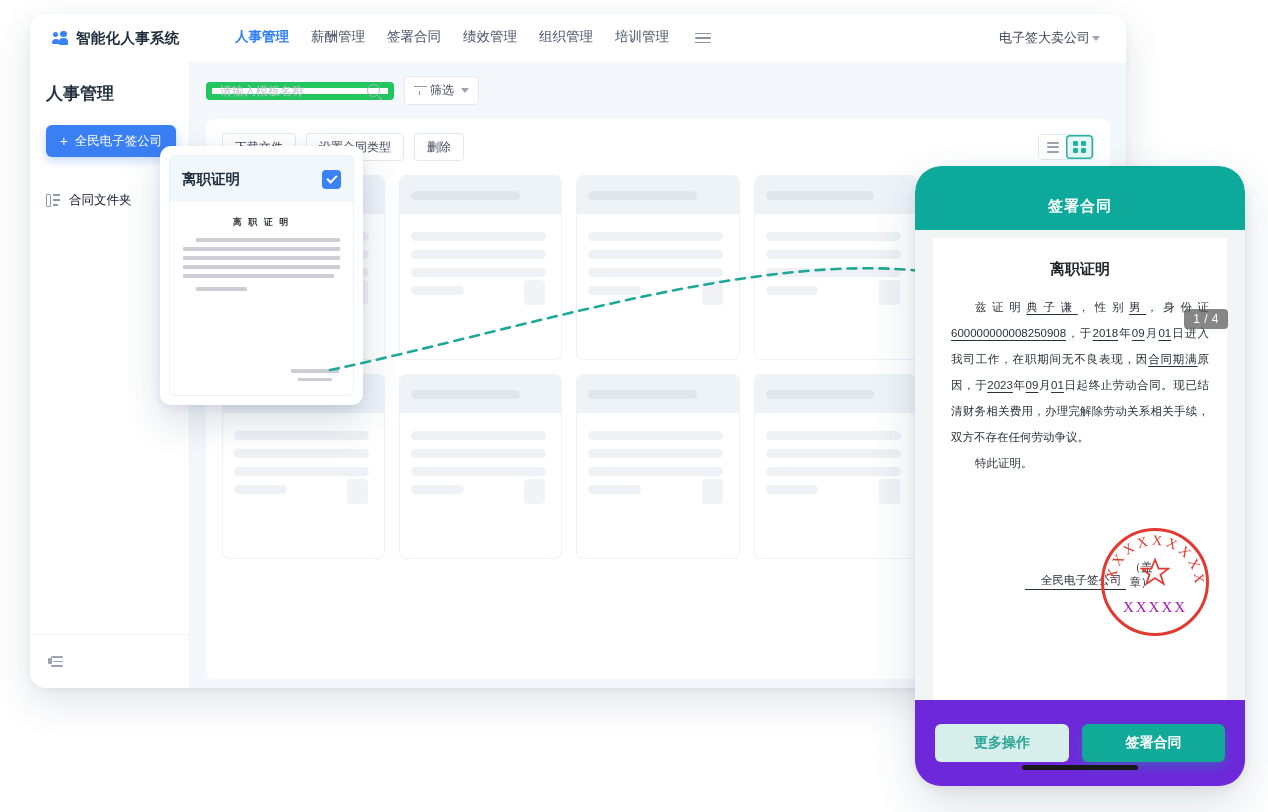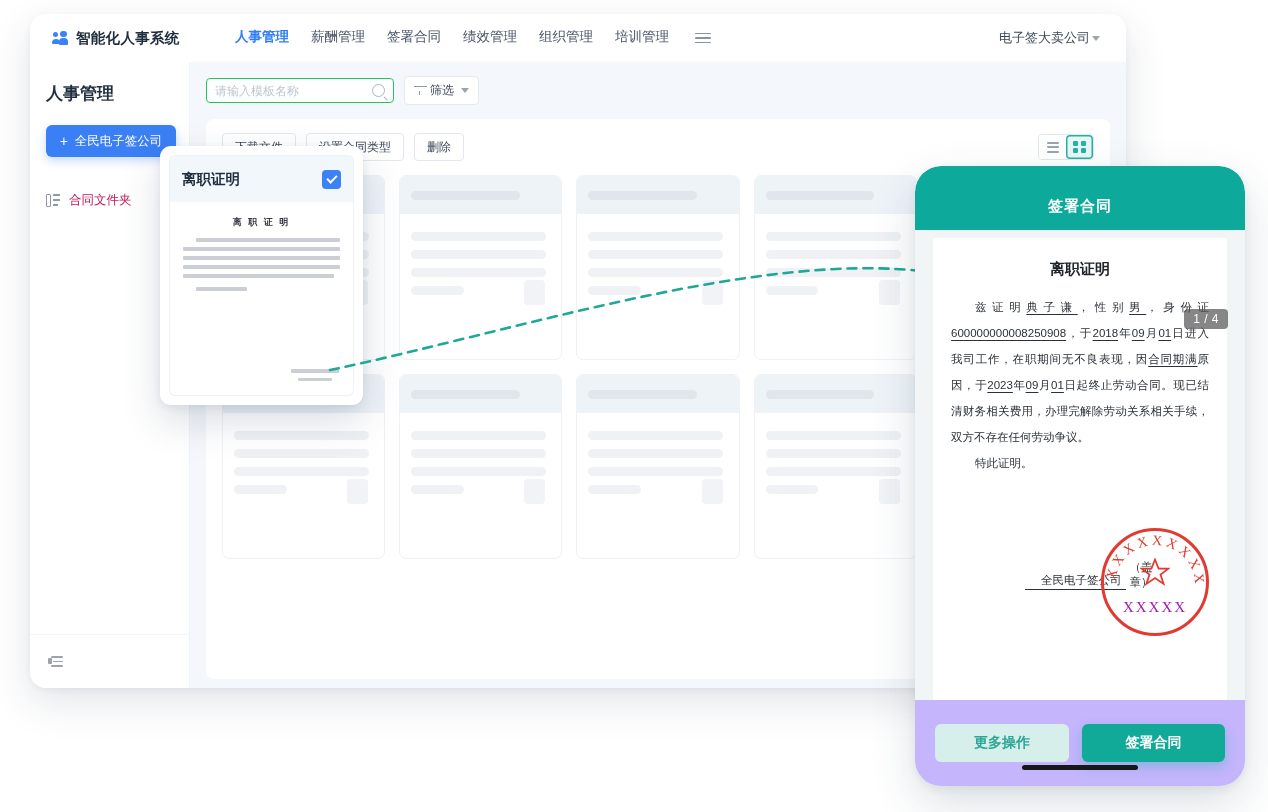--- a/index.html
+++ b/index.html
@@ -65,21 +65,21 @@
   .primary-btn {
     margin: 20px 0 0 16px; width: 130px; height: 32px; border-radius: 6px;
     background: #3b7ff5; color: #fff; font-size: 12.5px;
     display: flex; align-items: center; justify-content: center; gap: 7px;
     box-shadow: 0 4px 10px rgba(59,127,245,.28); cursor: pointer; border: none;
   }
   .primary-btn .plus { font-size: 14px; line-height: 1; }
   .side-menu { margin-top: 24px; }
   .side-item {
     height: 38px; display: flex; align-items: center; gap: 9px; padding-left: 16px;
-    font-size: 12.5px; color: #be185d; cursor: pointer;
+    font-size: 12.5px; color: #0f172a; cursor: pointer;
   }
   .side-item.active { background: linear-gradient(90deg,#e9f0fd,#eff4fe); color: #4a85f0; }
   .tpl-icon { width: 14px; height: 13px; position: relative; flex: none; }
   .tpl-icon b, .tpl-icon i {
     position: absolute; display:block; background: #9099a6; border-radius: .5px;
   }
   .side-item.active .tpl-icon b, .side-item.active .tpl-icon i { background: #6fa1f5; }
   .tpl-icon b.l { width: 4.5px; height: 13px; left: 0; top: 0; border-radius: 1px; background: none; border: 1.3px solid #9099a6; }
   .side-item.active .tpl-icon b.l { border-color: #6fa1f5; background: none;}
   .tpl-icon i.r1 { width: 7px; height: 1.6px; right: 0; top: 0.5px; }
@@ -94,21 +94,21 @@
   .collapse-icon .arrow { position:absolute; left: 0; top: 2.4px; width:0; height:0;
      border-top: 3.2px solid transparent; border-bottom: 3.2px solid transparent; border-right: 4px solid #9aa3b0;}
 
   
   .content {
     position: absolute; left: 160px; top: 48px; right: 0; bottom: 0;
     background: #f4f7fb; padding: 14px 16px 0 16px;
   }
   .search-row { display: flex; align-items: center; gap: 10px; }
   .search-box {
-    width: 188px; height: 25px; background: #fff; border: 1px solid #22c55e; border-radius: 4px;
+    width: 188px; height: 18px; background: #fff; border: 6px solid #22c55e; border-radius: 4px;
     display: flex; align-items: center; padding: 0 8px; position: relative;
   }
   .search-box input {
     border: none; outline: none; font-size: 12px; color: #606a78; width: 100%;
     background: transparent; font-family: inherit;
   }
   .search-box input::placeholder { color: #bfc6d1; }
   .magnifier { width: 13px; height: 13px; border: 1.4px solid #aeb6c2; border-radius: 50%; position: relative; flex: none;}
   .magnifier::after { content:""; position:absolute; right:-4px; bottom:-3px; width: 5px; height: 1.4px; background:#aeb6c2; transform: rotate(45deg); border-radius: 1px;}
   .filter-btn {
@@ -230,21 +230,21 @@
   }
   .stamp .arc { position: absolute; left: 0; top: 0; width: 102px; height: 102px;}
   .stamp .star {
     position: absolute; left: 50%; top: 40%; transform: translate(-50%,-50%); width: 30px; height: 30px;
   }
   .stamp .bottomtext {
     position: absolute; left: 0; bottom: 17px; width: 100%; text-align: center;
     font-size: 15px; letter-spacing: 2px; color: #a21caf; font-family: "Liberation Serif", serif;
   }
   .phone-footer {
-    height: 86px; background: #c4b5fd; display: flex; align-items: center; justify-content: center; gap: 13px;
+    height: 86px; background: #6d28d9; display: flex; align-items: center; justify-content: center; gap: 13px;
     padding: 0 20px; position: relative;
   }
   .btn-soft {
     width: 137px; height: 38px; border-radius: 6px; background: #d7efeb; color: #2ba596;
     font-size: 14px; font-weight: bold; display: flex; align-items: center; justify-content: center; cursor: pointer; border:none; font-family: inherit;
   }
   .btn-solid {
     width: 146px; height: 38px; border-radius: 6px; background: #11A997; color: #fff;
     font-size: 14px; font-weight: bold; display: flex; align-items: center; justify-content: center; cursor: pointer; border:none; font-family: inherit;
     box-shadow: 0 5px 12px rgba(17,169,151,.30);

